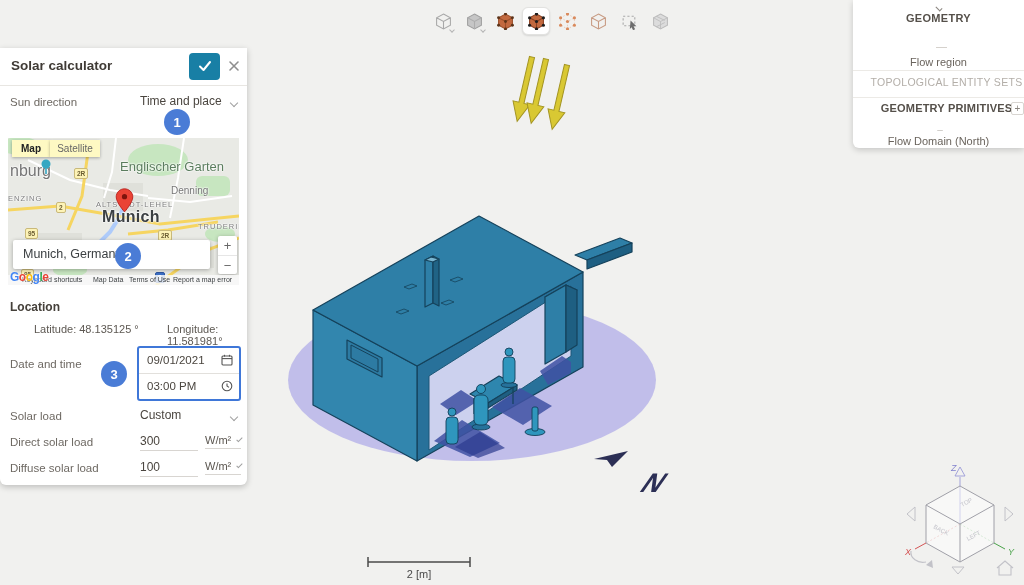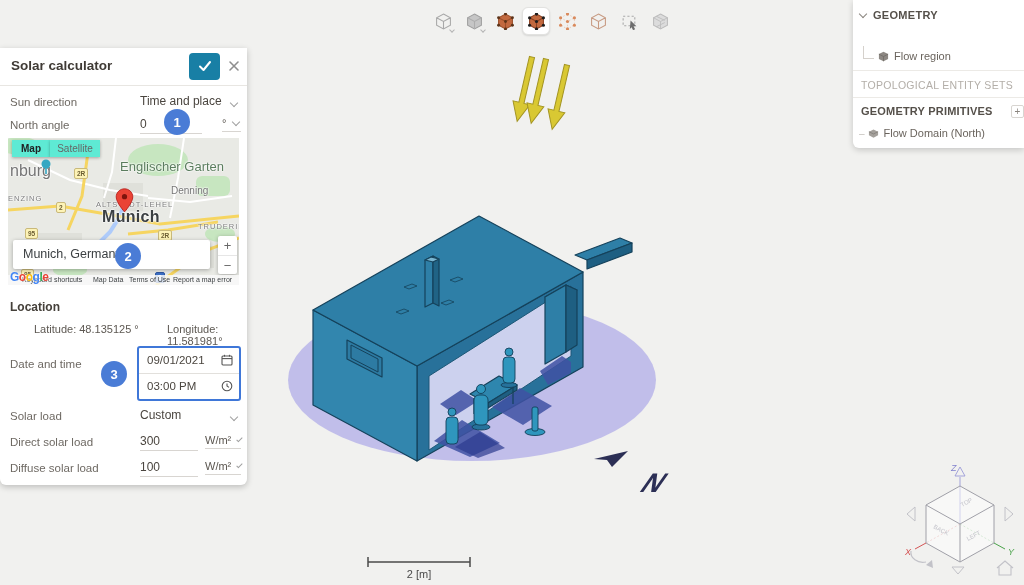--- a/index.html
+++ b/index.html
@@ -35,21 +35,21 @@
     font-size:13px;font-weight:bold;display:flex;align-items:center;justify-content:center;z-index:9;}
   .dt-box{position:absolute;left:137px;top:298px;width:104px;height:55px;border:2px solid #3f77d8;
     border-radius:3px;background:#fff;box-sizing:border-box;}
   .dt-row{position:relative;height:25px;line-height:25px;font-size:11.5px;color:#4a453f;
     padding-left:8px;cursor:pointer;}
   .dt-row + .dt-row{border-top:1px solid #e2e0dc;}
   .dt-ic{position:absolute;right:6px;top:6px;}
 
   
   #map{position:absolute;left:8px;top:90px;width:231px;height:147px;overflow:hidden;background:#e9eae5;cursor:grab;}
-  .map-btn{position:absolute;top:2px;height:17px;background:#5eead4;box-shadow:0 1px 3px rgba(0,0,0,.3);
+  .map-btn{position:absolute;top:2px;height:17px;background:#fef9c3;box-shadow:0 1px 3px rgba(0,0,0,.3);
     font-size:10px;display:flex;align-items:center;justify-content:center;cursor:pointer;}
   .mlbl{position:absolute;color:#757575;font-size:10px;white-space:nowrap;
     text-shadow:0 0 2px #fff,0 0 2px #fff,0 0 2px #fff;}
   .msmall{font-size:7.5px;letter-spacing:1px;color:#7d7d7d;}
   .mcity{font-size:16px;color:#3c4043;font-weight:bold;letter-spacing:.3px;}
   .mpark{color:#5b7d5e;font-size:13px;text-align:right;width:66px;line-height:1.12;}
   .rbadge{position:absolute;background:#fdf3b6;border:1px solid #c9b97a;border-radius:2px;
     font-size:6.5px;color:#6b5d33;padding:0 2px;line-height:9px;font-weight:bold;}
   .bshield{position:absolute;background:#3b6fc4;border:1px solid #2f57a0;border-radius:2px;
     font-size:6.5px;color:#fff;padding:0 2px;line-height:9px;font-weight:bold;}
@@ -69,21 +69,21 @@
   #toolbar{position:absolute;left:429px;top:7px;display:flex;gap:3px;z-index:4;}
   .tbtn{width:28px;height:28px;border:1px solid transparent;background:transparent;border-radius:6px;
     display:flex;align-items:center;justify-content:center;cursor:pointer;position:relative;padding:0;}
   .tbtn.active{background:#fff;border-color:#e2e2e0;box-shadow:0 1px 2px rgba(0,0,0,.12);}
   .tbtn .mini-chev{position:absolute;right:2px;bottom:2px;width:3px;height:3px;
     border-right:1px solid #b5b5b5;border-bottom:1px solid #b5b5b5;transform:rotate(45deg);}
 
   
   #right-panel{position:absolute;left:853px;top:0;width:171px;height:148px;background:#fff;
     border-radius:0 0 0 6px;box-shadow:0 2px 6px rgba(0,0,0,.18);z-index:5;font-size:11px;color:#6a645d;}
-  .rp-row{position:absolute;left:0;width:100%;display:flex;align-items:center;cursor:pointer;}
+  .rp-row{position:absolute;left:0;width:100%;display:flex;align-items:center;cursor:pointer;flex-direction:column;}
   .rp-chev{width:5px;height:5px;border-right:1.5px solid #8a857f;border-bottom:1.5px solid #8a857f;
     transform:rotate(45deg);margin:0 7px 2px 7px;}
   .collapse-box{width:9px;height:9px;border:1px solid #b8b3ae;border-radius:1px;margin:0 6px 0 4px;
     position:relative;background:#fff;}
   .collapse-box::after{content:"";position:absolute;left:1px;top:3px;width:5px;height:1px;background:#8a857f;}
   .elbow{width:10px;height:12px;border-left:1px solid #d5d1cc;border-bottom:1px solid #d5d1cc;
     margin:0 4px 8px 10px;}
   .rp-bold{font-weight:bold;color:#55504a;}
   .rp-div{position:absolute;left:0;width:100%;height:1px;background:#eceae6;}
   .rp-sub{color:#b3aea8;font-size:10.5px;letter-spacing:.3px;}
@@ -297,28 +297,20 @@
   </div>
 
   <div class="fr" style="top:44px">
     <span class="flabel">Sun direction</span>
     <div class="fvalue">
       <span>Time and place</span>
     </div>
     <span class="chev-abs"></span>
   </div>
 
-  <div class="fr" style="top:67px">
-    <span class="flabel">North angle</span>
-    <div class="finput"><span>0</span></div>
-    <div class="funit" style="left:222px;width:19px">
-      <span>°</span>
-        <span class="chev"></span>
-    </div>
-  </div>
   <div class="badge" style="left:164px;top:61px">1</div>
 
   <div id="map">
     <svg width="231" height="147" viewBox="0 0 231 147">
       <rect width="231" height="147" fill="#e9eae5"></rect>
       <g fill="#dfe0da">
           <rect x="95" y="45" width="40" height="28"></rect>
           <rect x="30" y="95" width="44" height="24"></rect>
           <rect x="160" y="108" width="46" height="22"></rect>
         </g>

